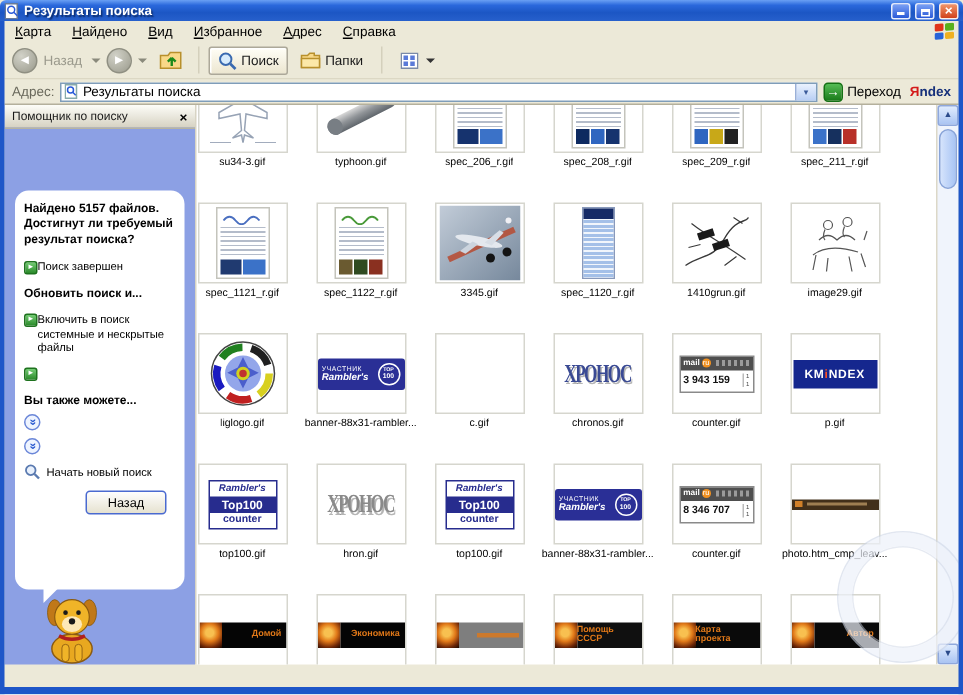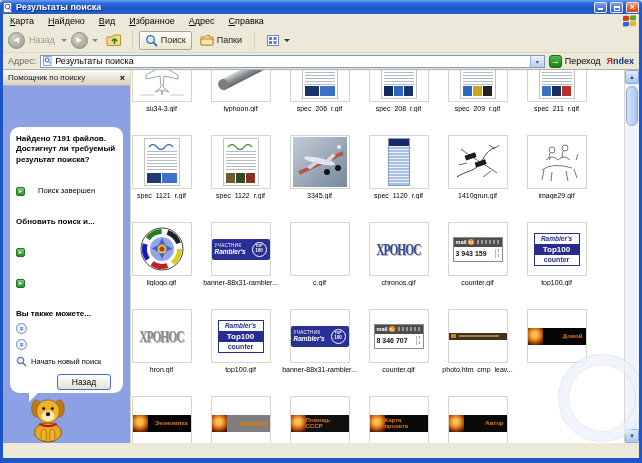--- a/index.html
+++ b/index.html
@@ -61,21 +61,21 @@
   .main{position:absolute;left:3px;top:70px;width:636px;height:373px;display:flex}
 
   
   .sidebar{position:relative;width:127px;background:#8ca0e4;flex:none;overflow:hidden}
   .sb-head{height:15px;background:linear-gradient(#fdfdf8,#d6d2c2);display:flex;align-items:center;
     padding:0 5px;font-size:8px;color:#1a1a1a;border-bottom:1px solid #b8b4a0}
   .sb-close{margin-left:auto;font-weight:bold;font-size:9px;color:#000;cursor:default}
   .bubble{position:absolute;left:7px;top:57px;width:113px;height:266px;background:#fff;border-radius:9px;
     padding:7px 6px;box-sizing:border-box;font-size:7.5px;color:#000;overflow:hidden}
   .bq{font-weight:bold;font-size:8px;line-height:1.3;margin-bottom:4px}
-  .opt{display:flex;gap:13px;margin:21px 0;line-height:1.25;align-items:flex-start}
+  .opt{display:flex;gap:0;margin:8px 0;line-height:1.25;align-items:flex-start}
   .garrow{flex:0 0 9px;width:9px;height:9px;border-radius:2px;margin-top:1px;
     background:linear-gradient(#74cc74,#2a8a2a);border:1px solid #1e721e;color:#fff;font-size:6px;
     display:flex;align-items:center;justify-content:center;box-sizing:border-box}
   .bhead{font-weight:bold;font-size:8px;margin:5px 0 1px}
   .optrow{display:flex;justify-content:space-between;gap:3px;font-weight:bold;font-size:8px;line-height:1.25;margin:5px 0;align-items:flex-start}
   .chev{flex:0 0 11px;width:11px;height:11px;border:1px solid #6a86d8;border-radius:50%;background:#eef4ff;
     color:#2a5ad0;font-size:8px;display:flex;align-items:center;justify-content:center;transform:rotate(-90deg);box-sizing:border-box}
   .newsearch{display:flex;gap:4px;align-items:center;margin-top:6px}
   .backbtn{display:block;margin:7px 6px 0 auto;width:54px;height:16px;font-size:8.5px;text-align:center;line-height:14px;
     background:linear-gradient(#fefefe,#e6e2d0);border:1px solid #4a6ad0;border-radius:3px;box-sizing:border-box;color:#000}
@@ -256,29 +256,30 @@
 
   <div class="main">
 
     <div class="sidebar">
       <div class="sb-head">
         <span>Помощник по поиску</span>
         <span class="sb-close">×</span>
       </div>
 
       <div class="bubble">
-        <div class="bq">Найдено 7191 файлов. Достигнут ли требуемый результат поиска?</div>
+        <div class="bq">Найдено 5157 файлов. Достигнут ли требуемый результат поиска?</div>
         <div class="opt">
           <span class="garrow">▸</span>
           <span>Поиск завершен</span>
         </div>
         <div class="bhead">Обновить поиск и...</div>
         <div id="refine-list">
             <div class="opt">
      <span class="garrow">▸</span>
+     <span>Включить в поиск системные и нескрытые файлы</span>
             </div>
             <div class="opt">
      <span class="garrow">▸</span>
             </div>
           </div>
         <div class="bhead">Вы также можете...</div>
         <div class="optrow">
           <span class="chev">«</span>
         </div>
         <div class="optrow">
@@ -539,20 +540,26 @@
                 <div class="mrbody">
                   <span>3 943 159</span>
                   <em>1<br>1</em>
                 </div>
               </div>
             </div>
      <div class="tlabel">counter.gif</div>
           </div>
           <div class="cell">
      <div class="tbox">
+              <span class="kmx">KM<i>i</i>NDEX</span>
+            </div>
+     <div class="tlabel">p.gif</div>
+          </div>
+          <div class="cell">
+     <div class="tbox">
               <div class="t100">
                 <div class="t1a">Rambler's</div>
                 <div class="t1b">Top100</div>
                 <div class="t1c">counter</div>
               </div>
             </div>
      <div class="tlabel">top100.gif</div>
           </div>
           <div class="cell">
      <div class="tbox">

